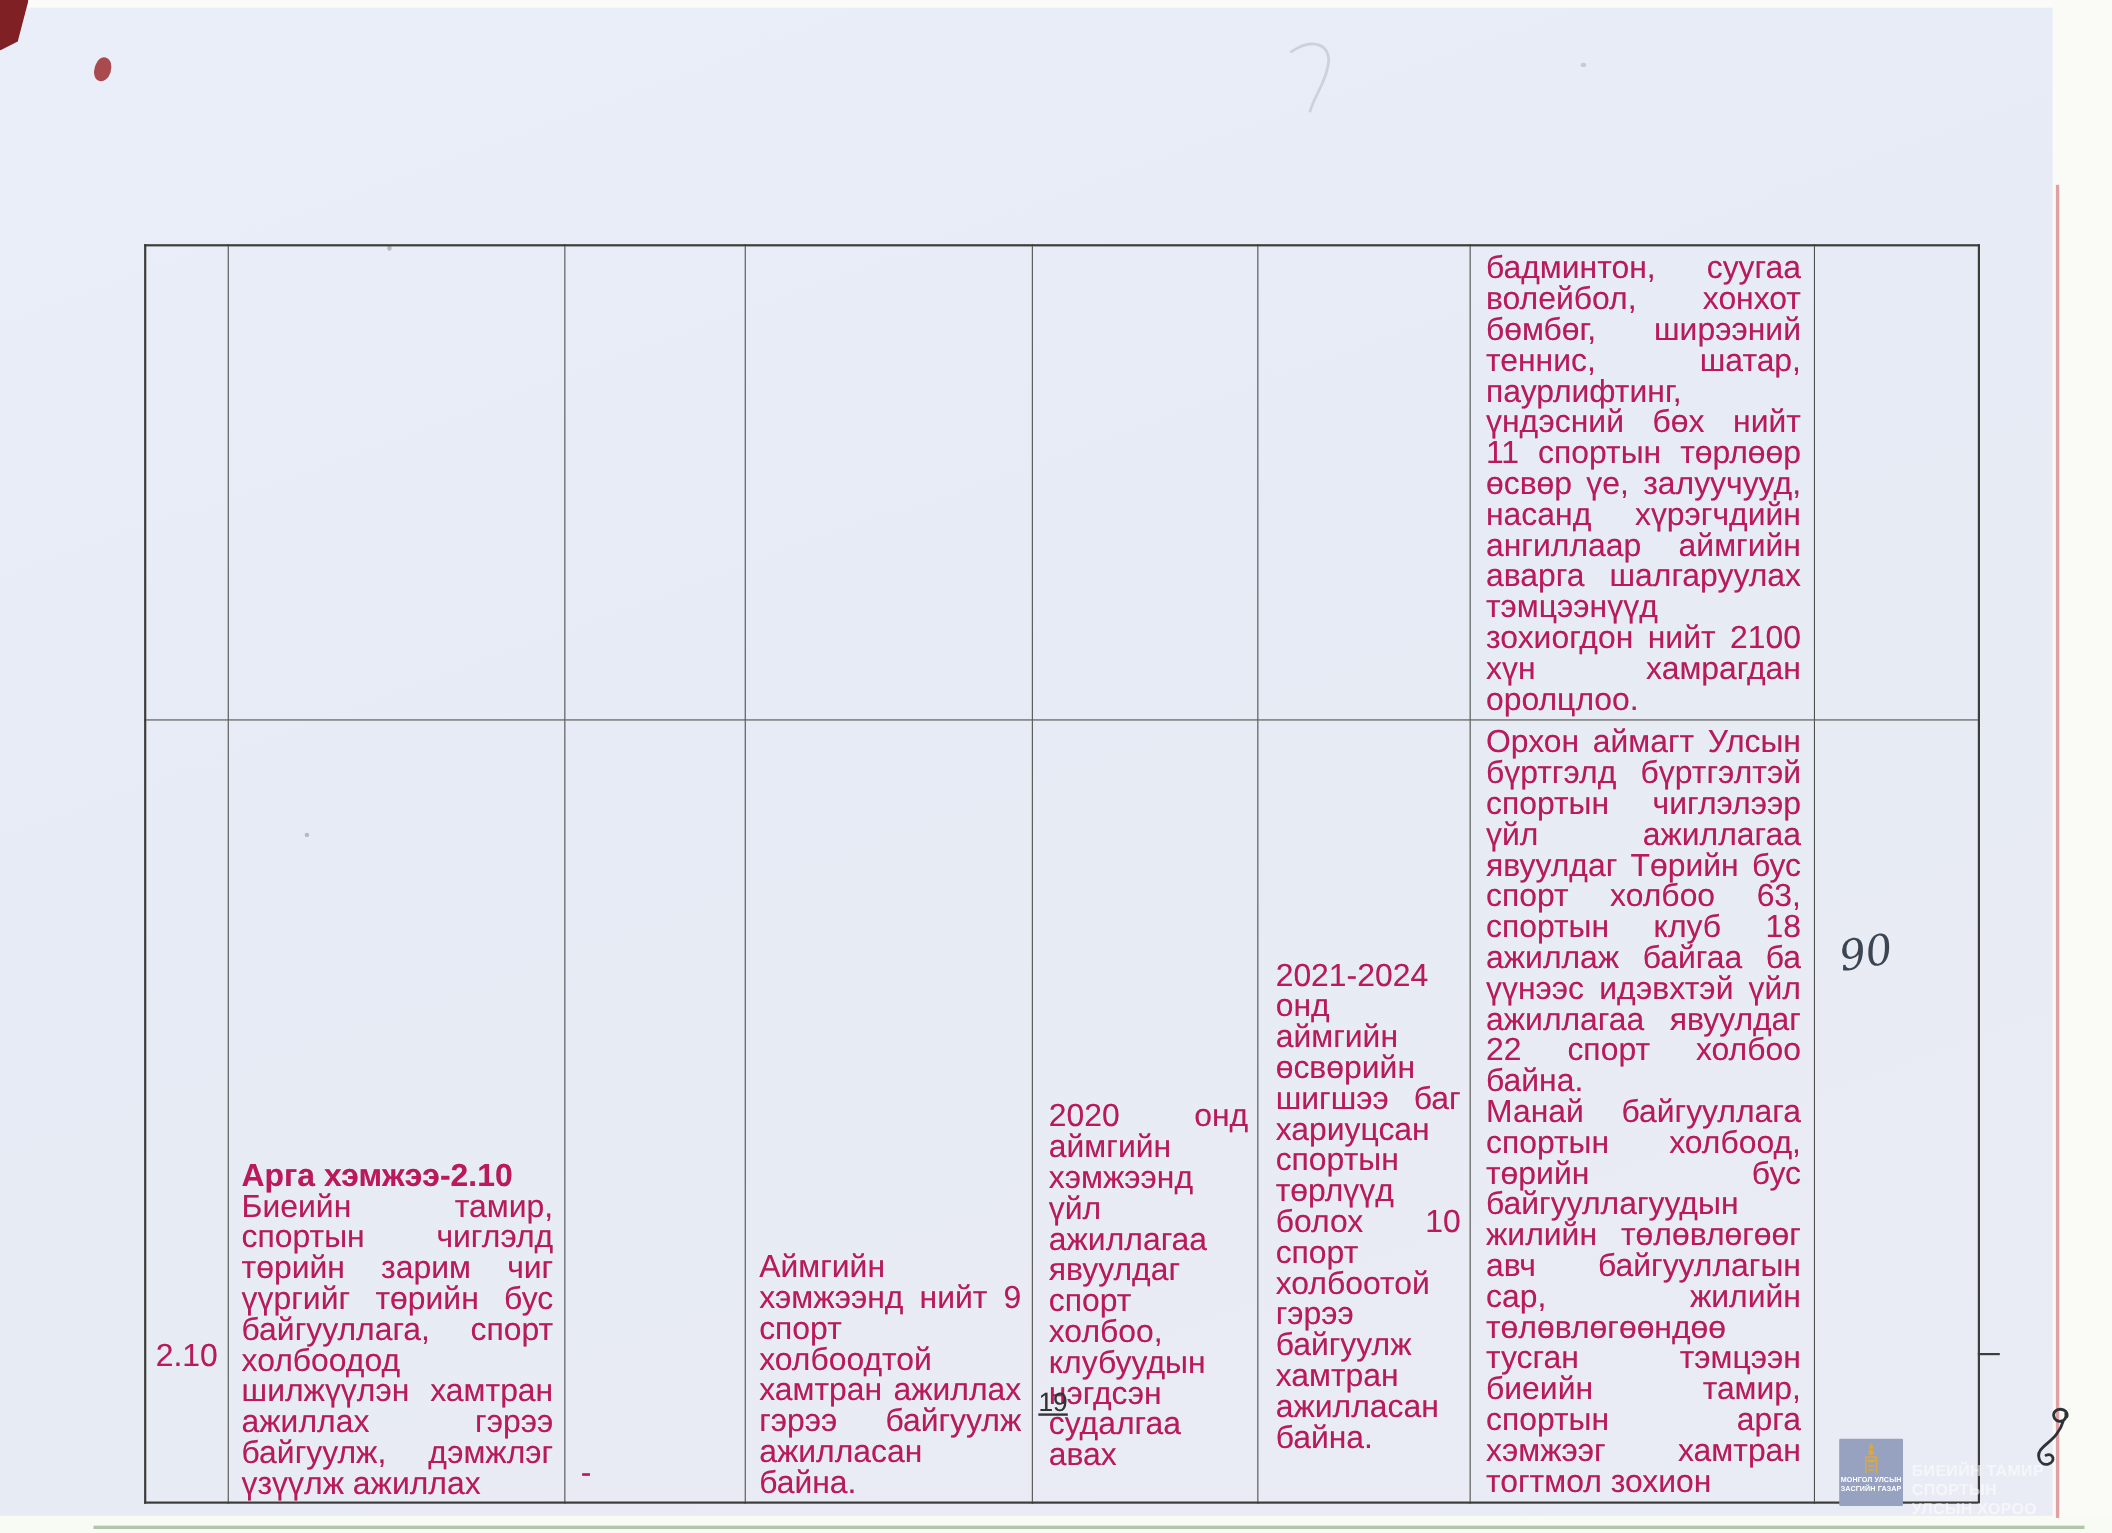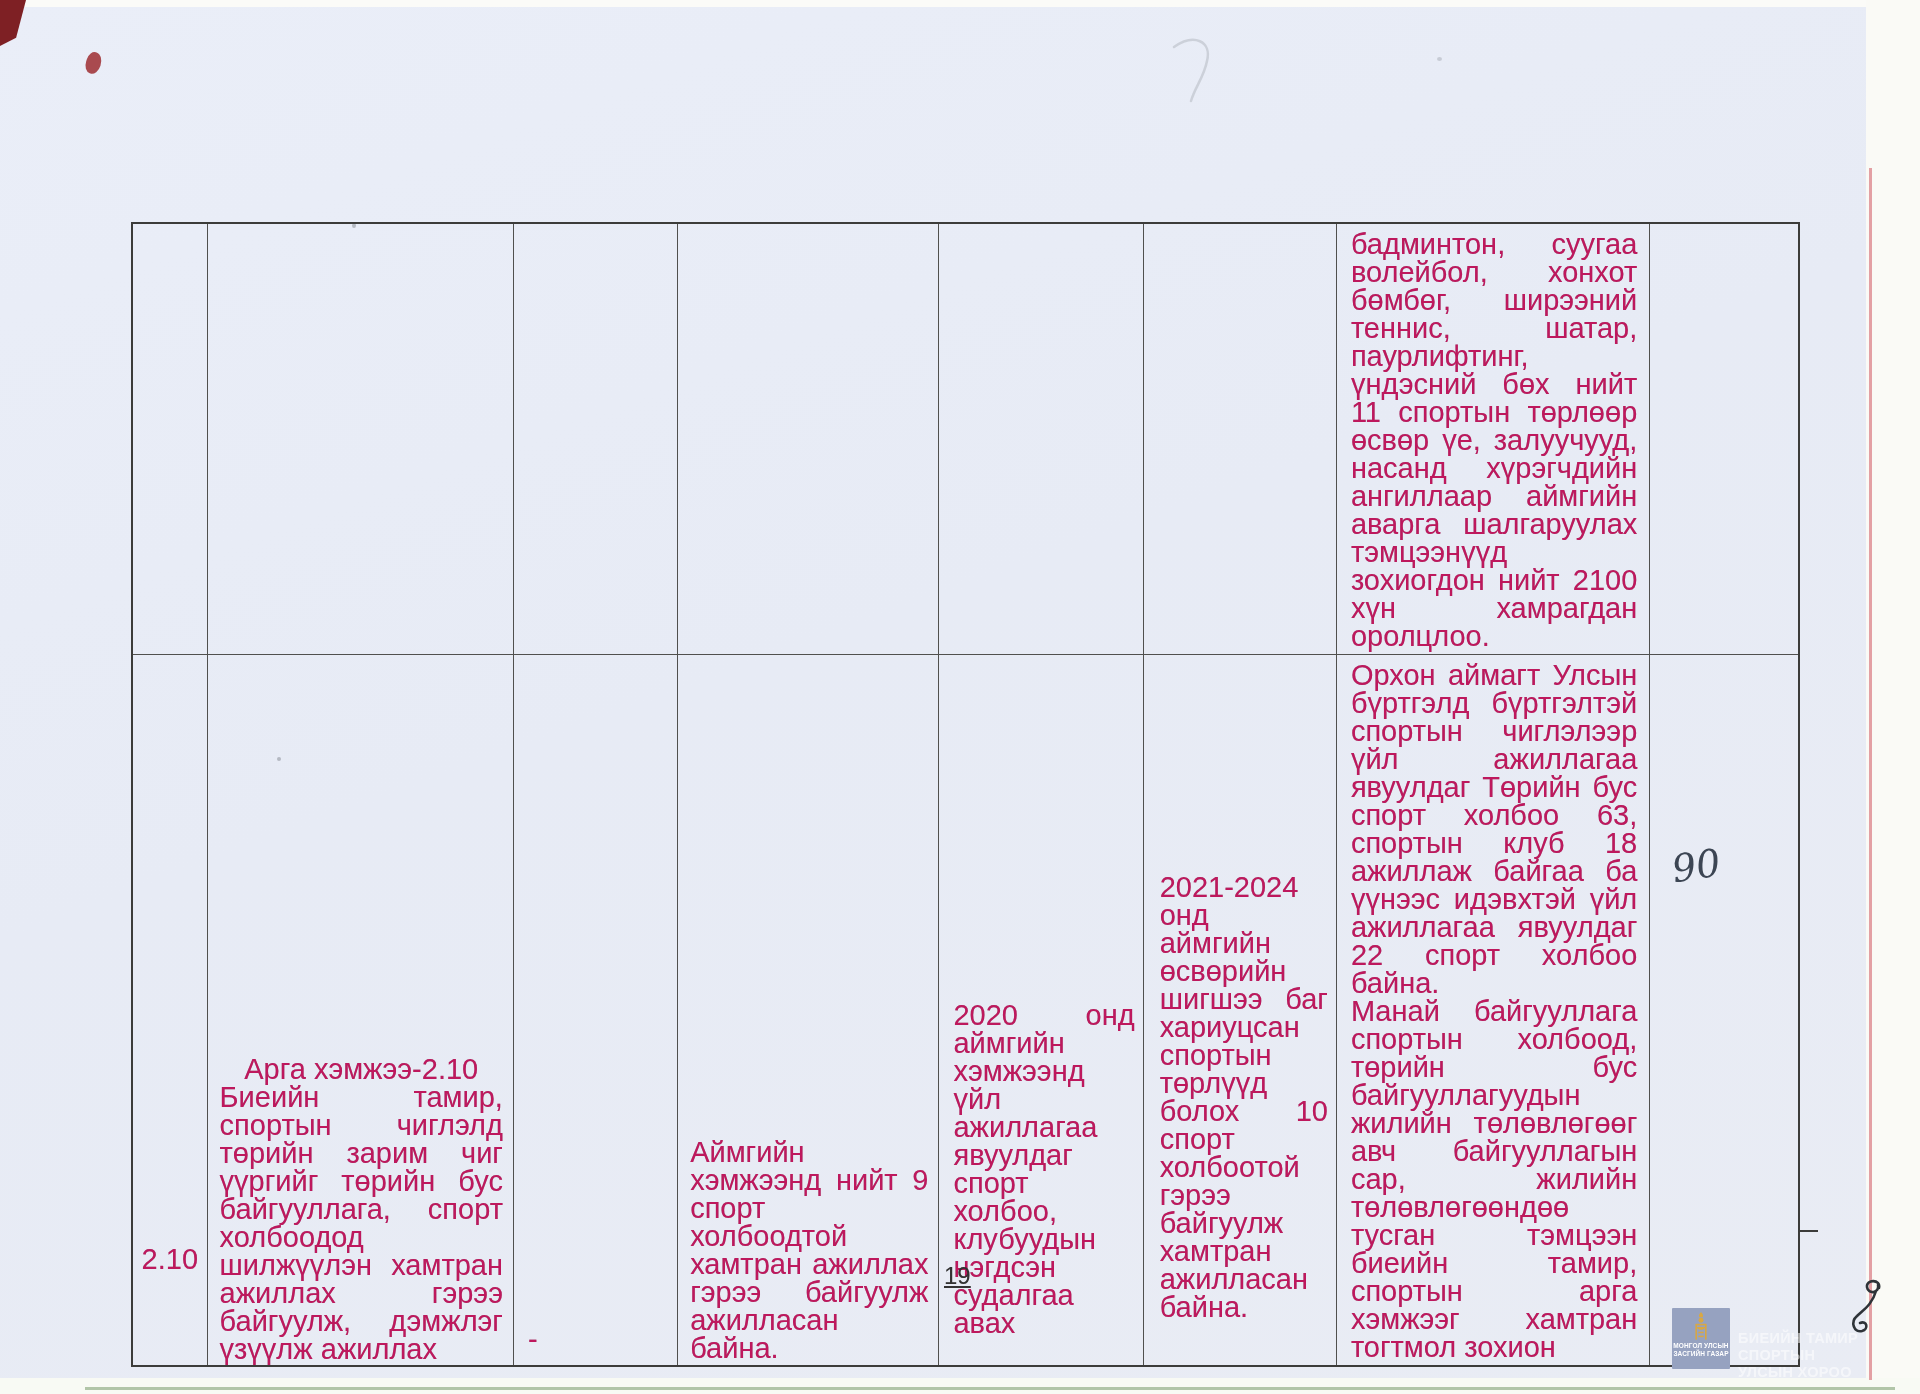--- a/index.html
+++ b/index.html
@@ -37,28 +37,28 @@
   table.grid td{
     border:1.6px solid #50504e;
     font-size:29px;line-height:28px;color:#be185d;
     text-shadow:0 0 .5px rgba(50,50,55,.35);
     overflow:hidden;
   }
   .bottom-ext{position:absolute;left:1798px;top:1230px;width:20px;height:2px;background:#3c3c3a;}
   td.v-top{vertical-align:top;}
   td.v-bottom{vertical-align:bottom;margin-left:48px;}
   .cell-text{text-align:justify;}
-  td.c1r2{text-align:center;padding-bottom:92px;}
+  td.c1r2{text-align:center;padding-bottom:118px;}
   td.c2r2{padding:0 10px 2px 12px;}
   td.c3r2{padding:0 0 12px 14px;}
   td.c4r2{padding:0 10px 3px 12px;}
   td.c5r2{padding:16px 8px 28px 14px;}
   td.c6r2{padding:0 8px 44px 16px;}
   td.c7{padding:6px 12px 4px 14px;}
-  .measure-title{text-align:center;}
+  .measure-title{text-align:left;font-weight:bold;}
 
   
   .page-number{position:absolute;left:944px;top:1262px;width:60px;font-size:24px;color:#333;
     text-shadow:0 0 .5px rgba(50,50,55,.35);text-decoration:underline;}
   .hand-score{
     position:absolute;left:1672px;top:844px;font-family:"DejaVu Serif","Liberation Serif",serif;
     font-style:italic;font-size:38px;color:#3c4553;transform:rotate(-9deg);
   }
   .signature{position:absolute;left:1833px;top:1276px;}
   .gov-logo{

